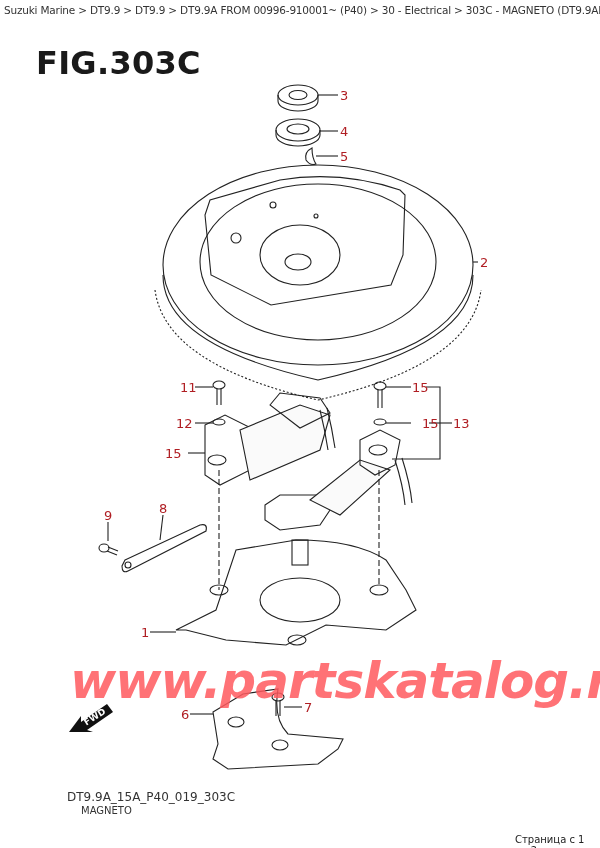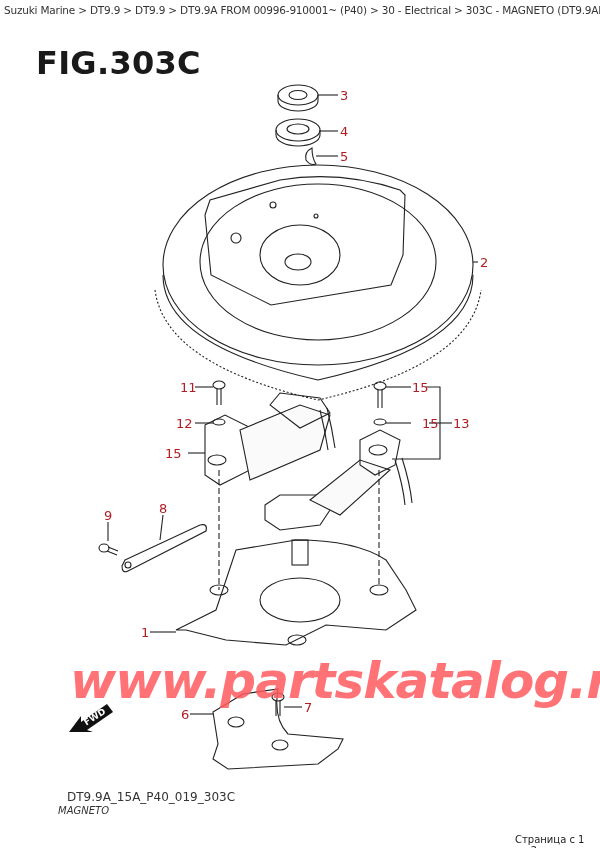--- a/index.html
+++ b/index.html
@@ -3,21 +3,21 @@
 <meta charset="utf-8">
 <style>
   html, body { margin:0; padding:0; background:#fff; }
   body { width:600px; height:848px; position:relative; overflow:hidden; font-family:"DejaVu Sans", sans-serif; color:#222; }
   .breadcrumb { position:absolute; left:4px; top:4px; font-size:10.5px; color:#333; white-space:nowrap; letter-spacing:-0.2px; }
   .fig-title { position:absolute; left:36px; top:44px; font-size:32px; font-weight:bold; color:#1a1a1a; letter-spacing:0.3px; }
   svg.diagram { position:absolute; left:0; top:0; }
   .lbl { position:absolute; font-size:13px; color:#b01e23; font-family:"DejaVu Sans", sans-serif; line-height:1; }
   .watermark { position:absolute; left:70px; top:652px; font-family:"DejaVu Sans", sans-serif; font-weight:bold; font-style:italic; font-size:50px; color:#ff5a5f; opacity:0.85; letter-spacing:-1px; white-space:nowrap; }
   .code { position:absolute; left:67px; top:790px; font-size:12px; color:#333; }
-  .caption { position:absolute; left:58px; top:805px; font-size:10px; color:#333;font-style:italic; }
+  .caption { position:absolute; left:81px; top:805px; font-size:10px; color:#333; }
   .pager { position:absolute; left:515px; top:834px; font-size:10px; color:#222; }
   .fwd { position:absolute; left:67px; top:700px; }
 </style>
 </head>
 <body>
 
 <div class="breadcrumb">Suzuki Marine &gt; DT9.9 &gt; DT9.9 &gt; DT9.9A FROM 00996-910001~ (P40) &gt; 30 - Electrical &gt; 303C - MAGNETO (DT9.9AK,DT15AK)</div>
 <div class="fig-title">FIG.303C</div>
 
 <svg class="diagram" width="600" height="848" viewBox="0 0 600 848" fill="none" stroke="#222" stroke-width="1.1">

